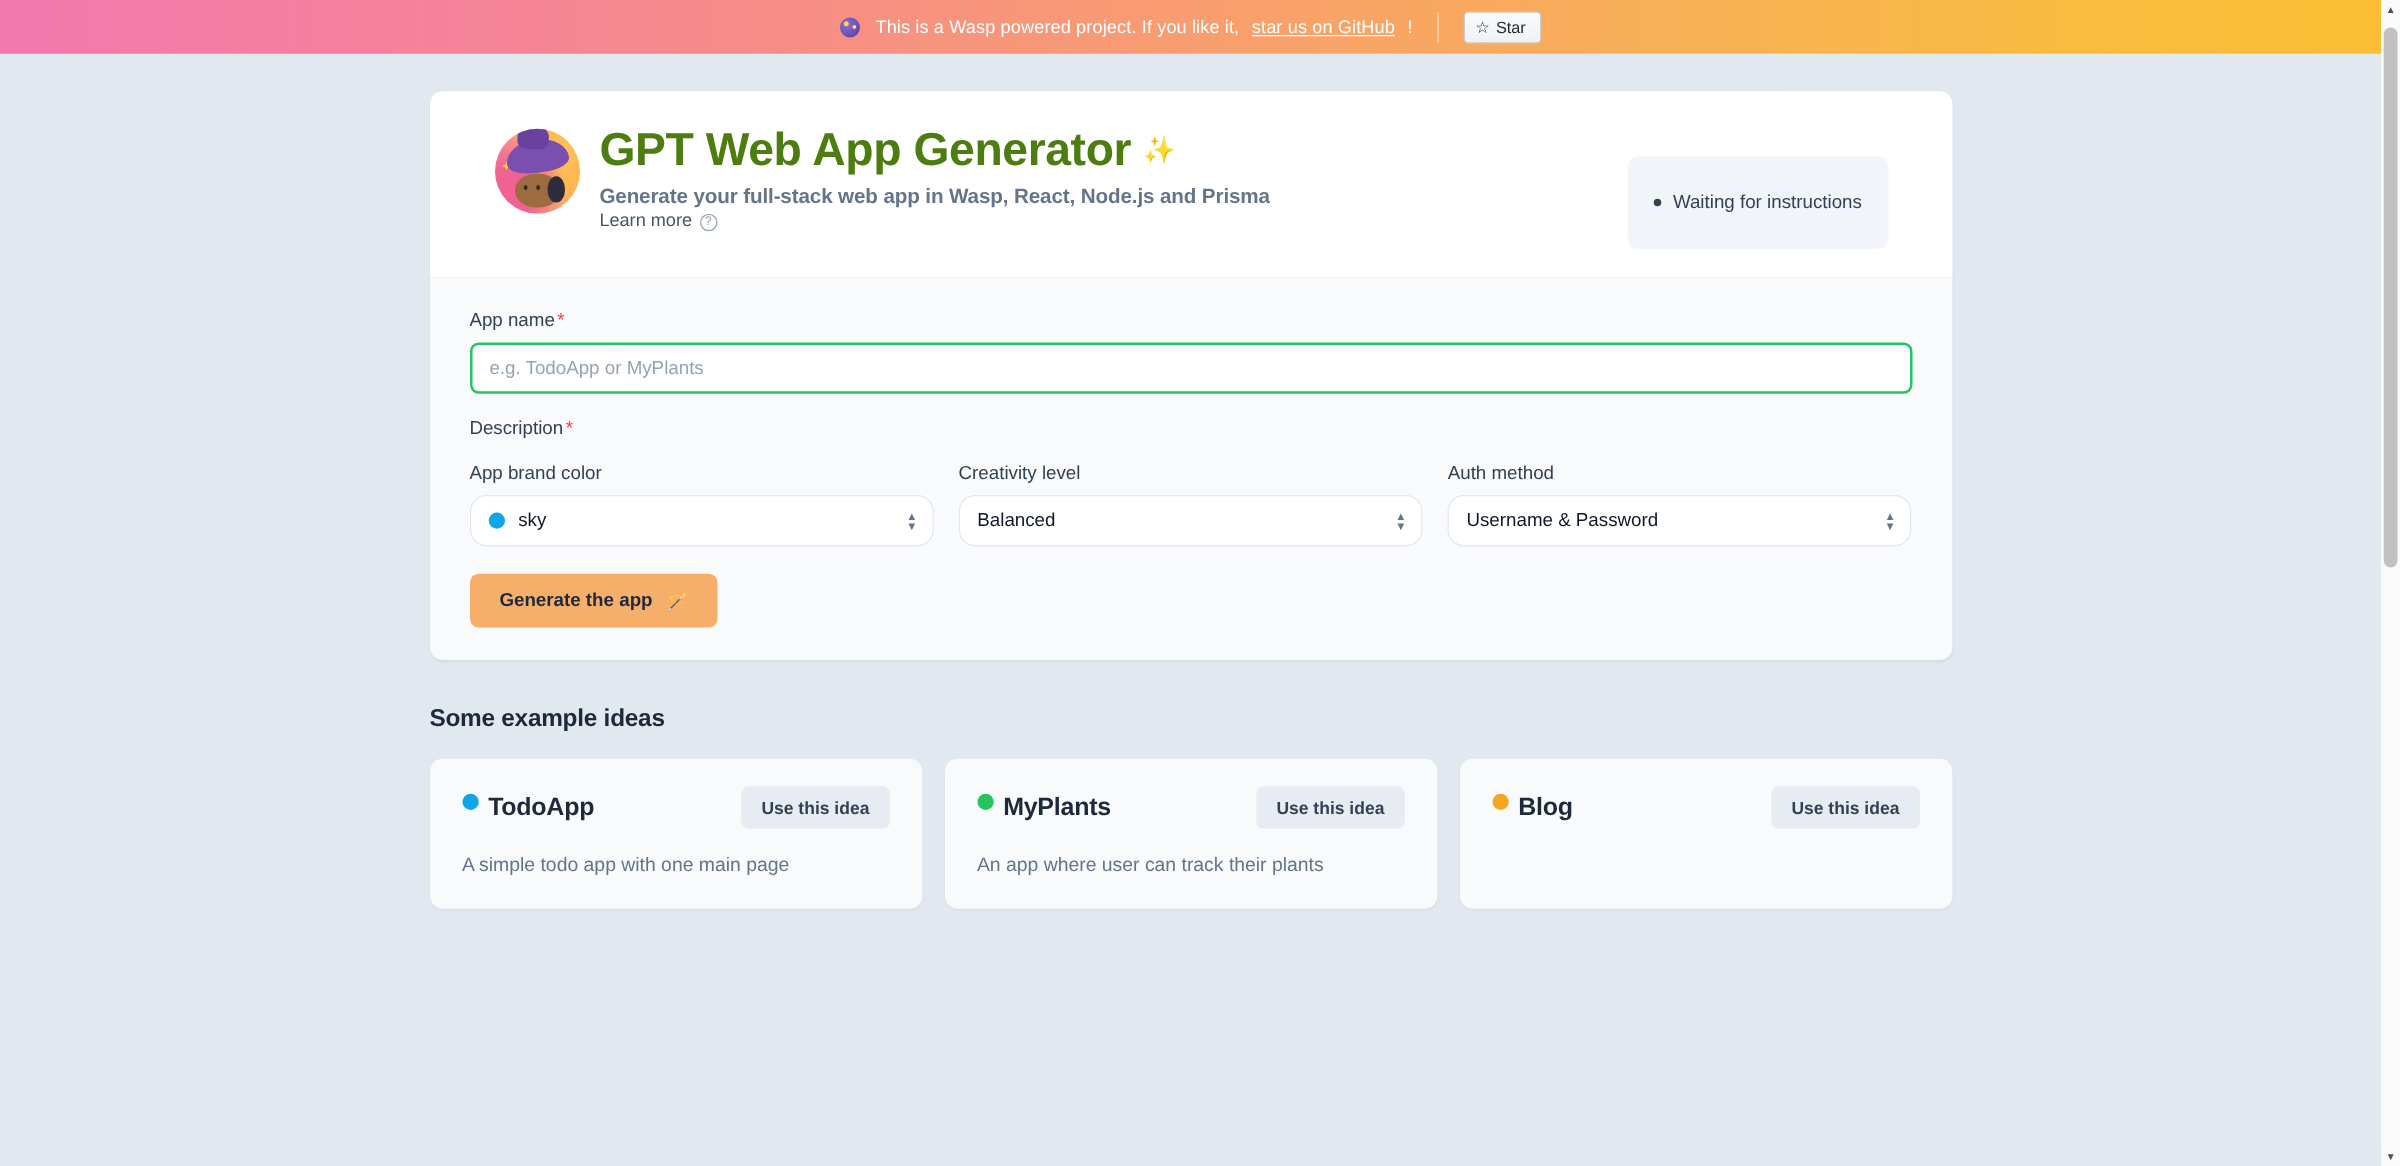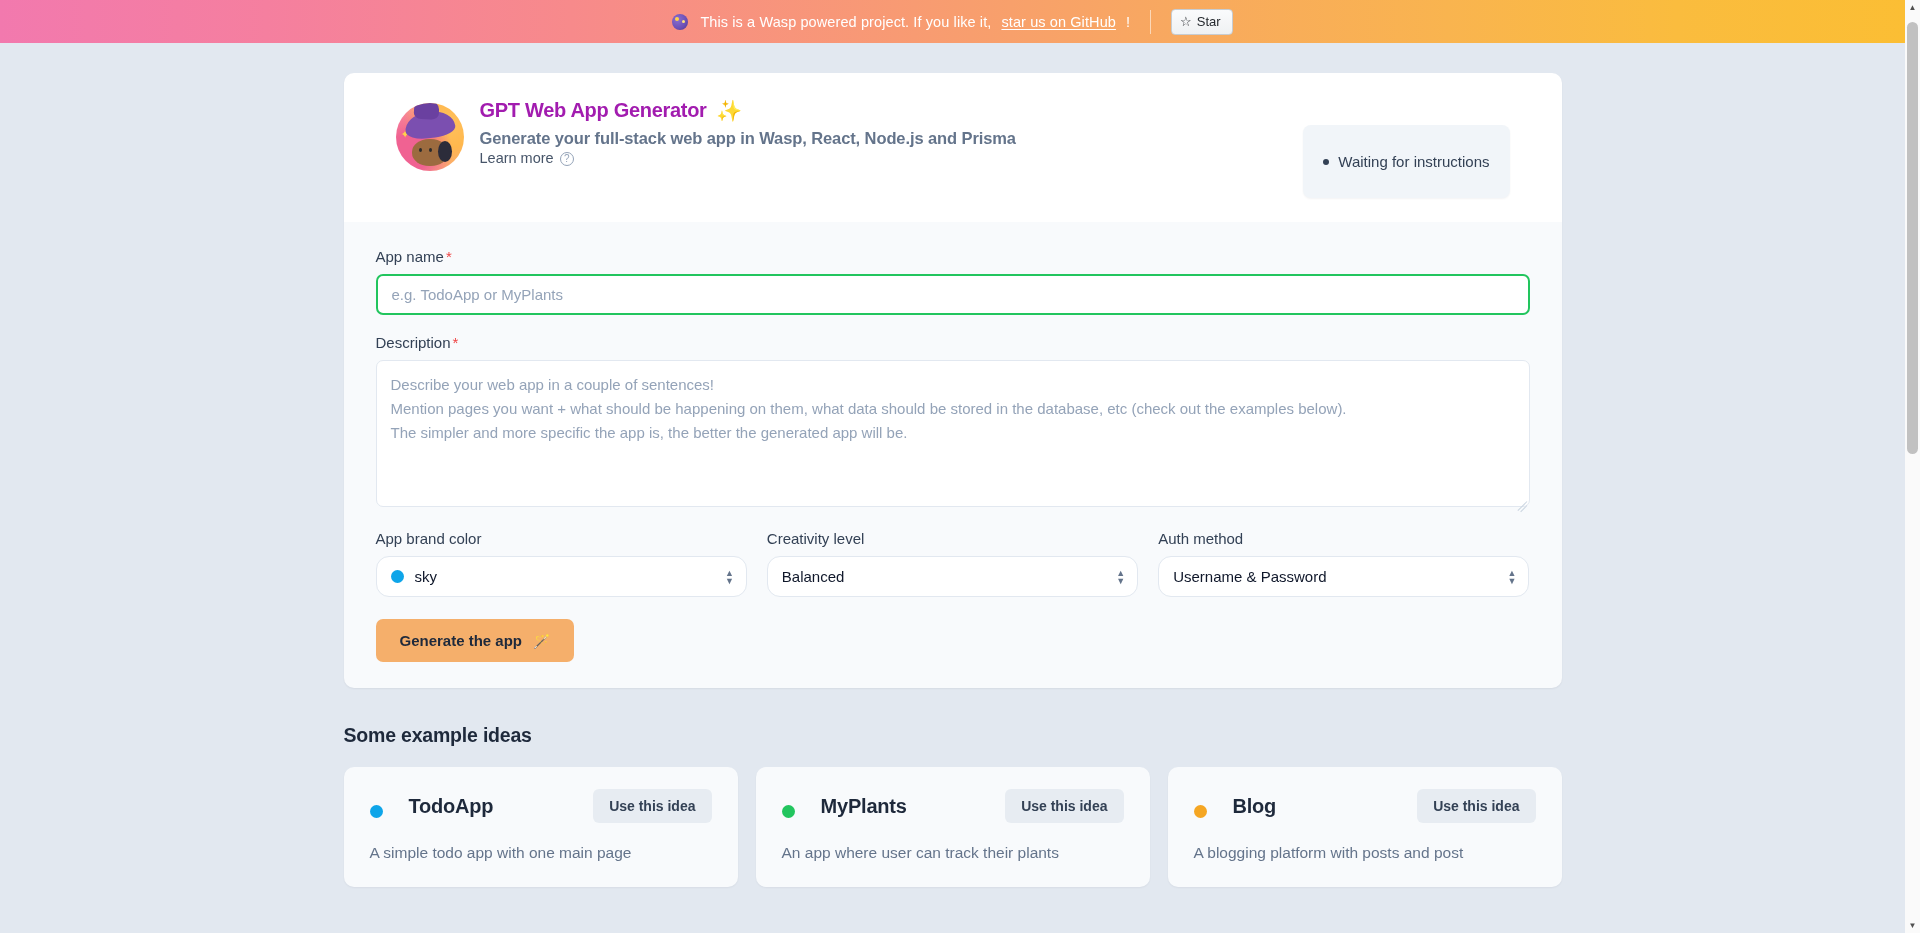--- a/index.html
+++ b/index.html
@@ -169,23 +169,23 @@
     line-height: 1;
   }
   .mascot .star1 { left: 5px; top: 26px; font-size: 11px; }
   .mascot .star2 { left: 21px; top: 2px; font-size: 12px; }
   .mascot .star3 { left: 40px; top: 12px; font-size: 10px; }
 
   .title-row {
     display: flex; align-items: center; gap: 10px;
   }
   .app-title {
-    font-size: 20px;
+    font-size: 37px;
     font-weight: bold;
-    color: #a21caf;
+    color: #4d7c0f;
     letter-spacing: -.3px;
   }
   .sparkle { font-size: 21px; line-height: 1; }
   .app-subtitle {
     font-size: 16.5px;
     font-weight: bold;
     color: #64748b;
     margin-top: 7px;
     letter-spacing: -.1px;
   }
@@ -365,21 +365,21 @@
     min-width: 0;
     box-shadow: 0 1px 2px rgba(15,23,42,.05);
   }
   .example-head {
     display: flex;
     align-items: center;
     justify-content: space-between;
     gap: 12px;
   }
   .example-name-wrap {
-    display: flex; align-items: flex-end; gap: 26px;
+    display: flex; align-items: flex-start; gap: 8px;
     min-width: 0;
   }
   .example-dot {
     width: 13px; height: 13px; border-radius: 50%;
     flex: 0 0 auto;
   }
   .example-name {
     font-size: 20px;
     font-weight: bold;
     color: #1e293b;
@@ -493,29 +493,20 @@
         <label class="field-label">
           <span>App name</span><span class="req">*</span>
         </label>
         <input class="text-input" type="text" placeholder="e.g. TodoApp or MyPlants" style="">
       </div>
 
       <div class="field-block">
         <label class="field-label">
           <span>Description</span><span class="req">*</span>
         </label>
-        <div class="ta-wrap">
-          <textarea class="textarea-input" placeholder="Describe your web app in a couple of sentences!
-Mention pages you want + what should be happening on them, what data should be stored in the database, etc (check out the examples below).
-The simpler and more specific the app is, the better the generated app will be." style=""></textarea>
-          <div class="ta-grip">
-            <span style="top:10px;width:9px;"></span>
-            <span style="top:6px;width:13px;"></span>
-          </div>
-        </div>
       </div>
 
       <div class="row3">
         <div class="col">
           <label class="field-label">App brand color</label>
           <div class="select-box">
             <span class="swatch" style="background:#0ea5e9"></span>
             <span>sky</span>
             <span class="select-arrows">
               <span>▲</span>
@@ -579,21 +570,20 @@
       </div>
 
       <div class="example-card">
         <div class="example-head">
           <div class="example-name-wrap">
             <span class="example-dot" style="background:#f5a623"></span>
             <span class="example-name">Blog</span>
           </div>
           <button class="use-idea-btn">Use this idea</button>
         </div>
-        <div class="example-desc">A blogging platform with posts and post</div>
       </div>
 
     </div>
   </div>
 </div>
 
 <div class="scrollbar">
   <div class="sb-arrow up">▲</div>
   <div class="sb-track"></div>
   <div class="sb-thumb"></div>

